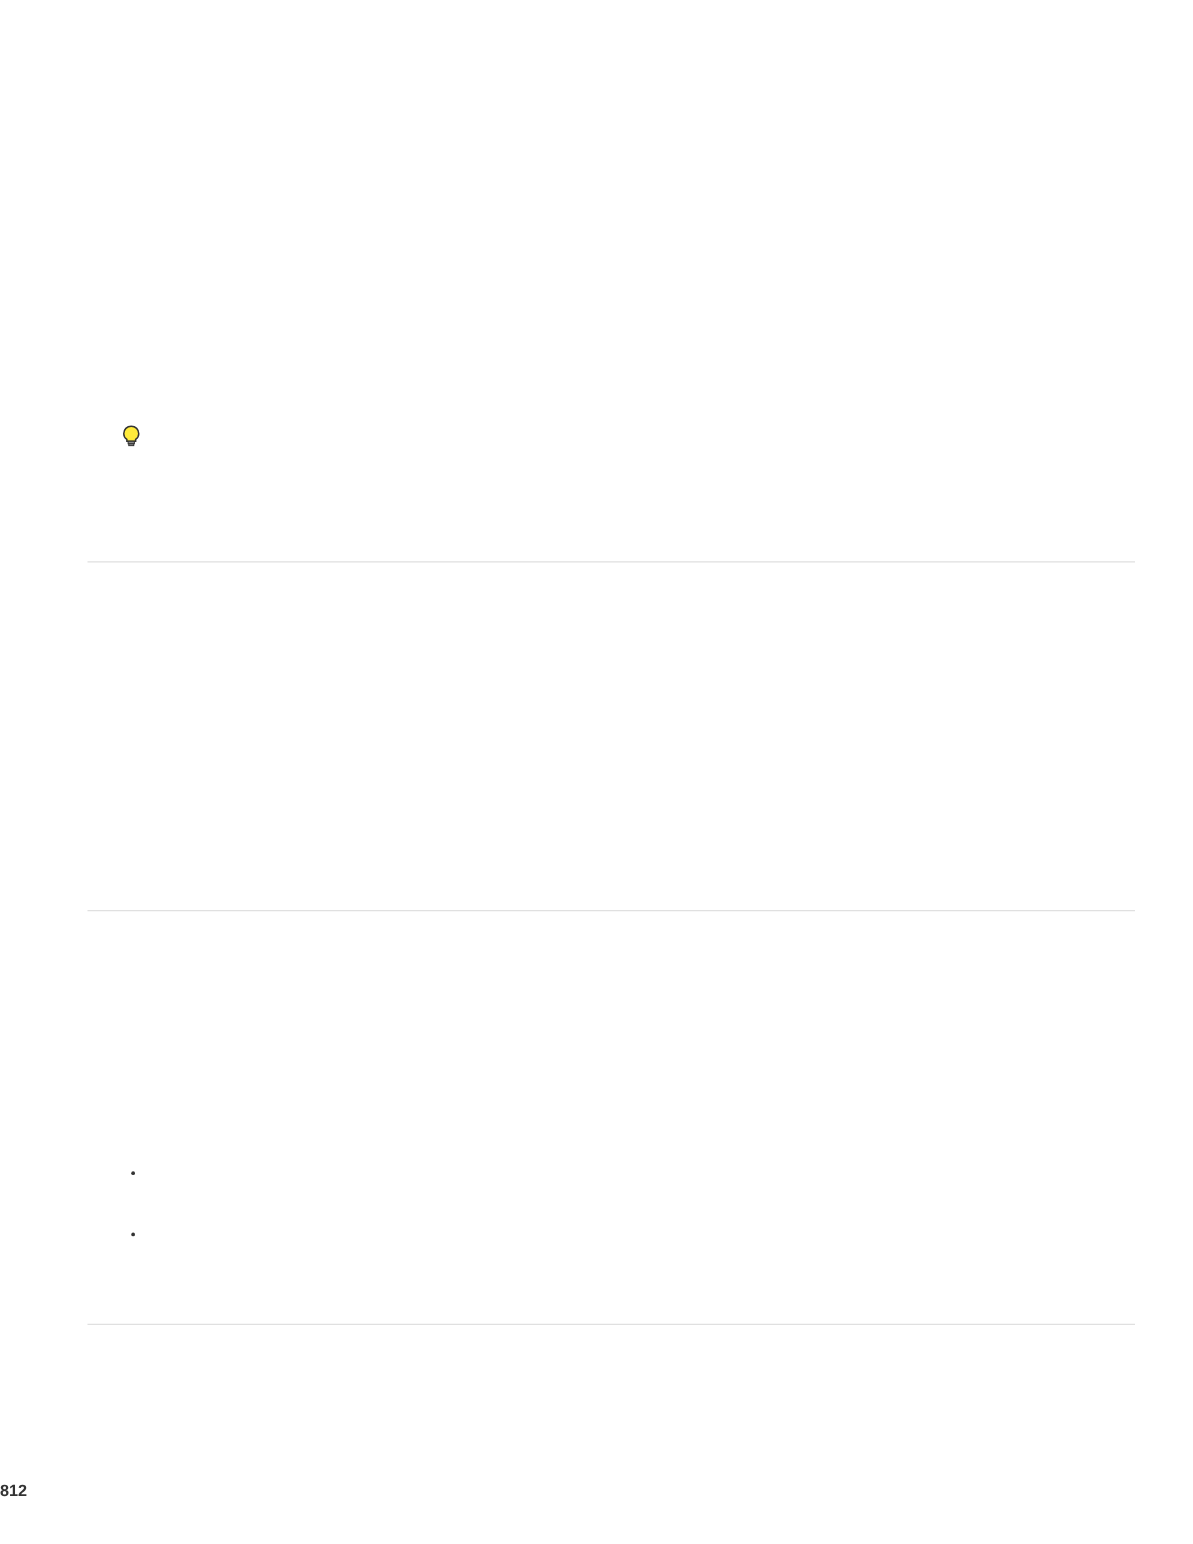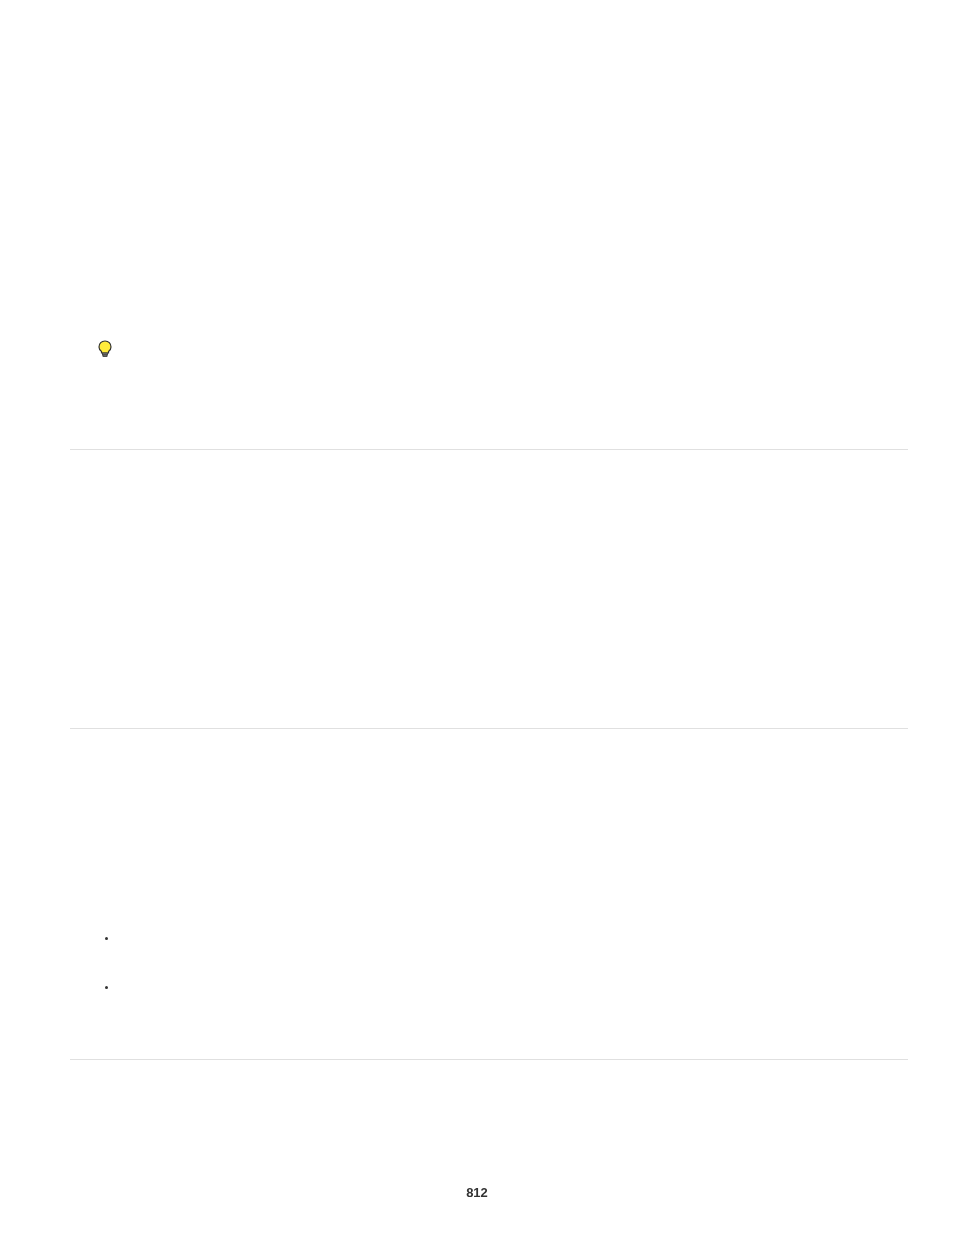--- a/index.html
+++ b/index.html
@@ -56,21 +56,21 @@
       width: 3px;
       height: 3px;
       background: #333;
       border-radius: 50%;
     }
     .page-number {
       position: absolute;
       left: 0;
       right: 0;
       top: 1185px;
-      text-align: center;
+      text-align: left;
       font-weight: bold;
       font-size: 13px;
       color: #333;
     }
   </style>
 </head>
 <body>
 
 <div class="lightbulb">
   <svg width="14" height="18" viewBox="0 0 14 18">

